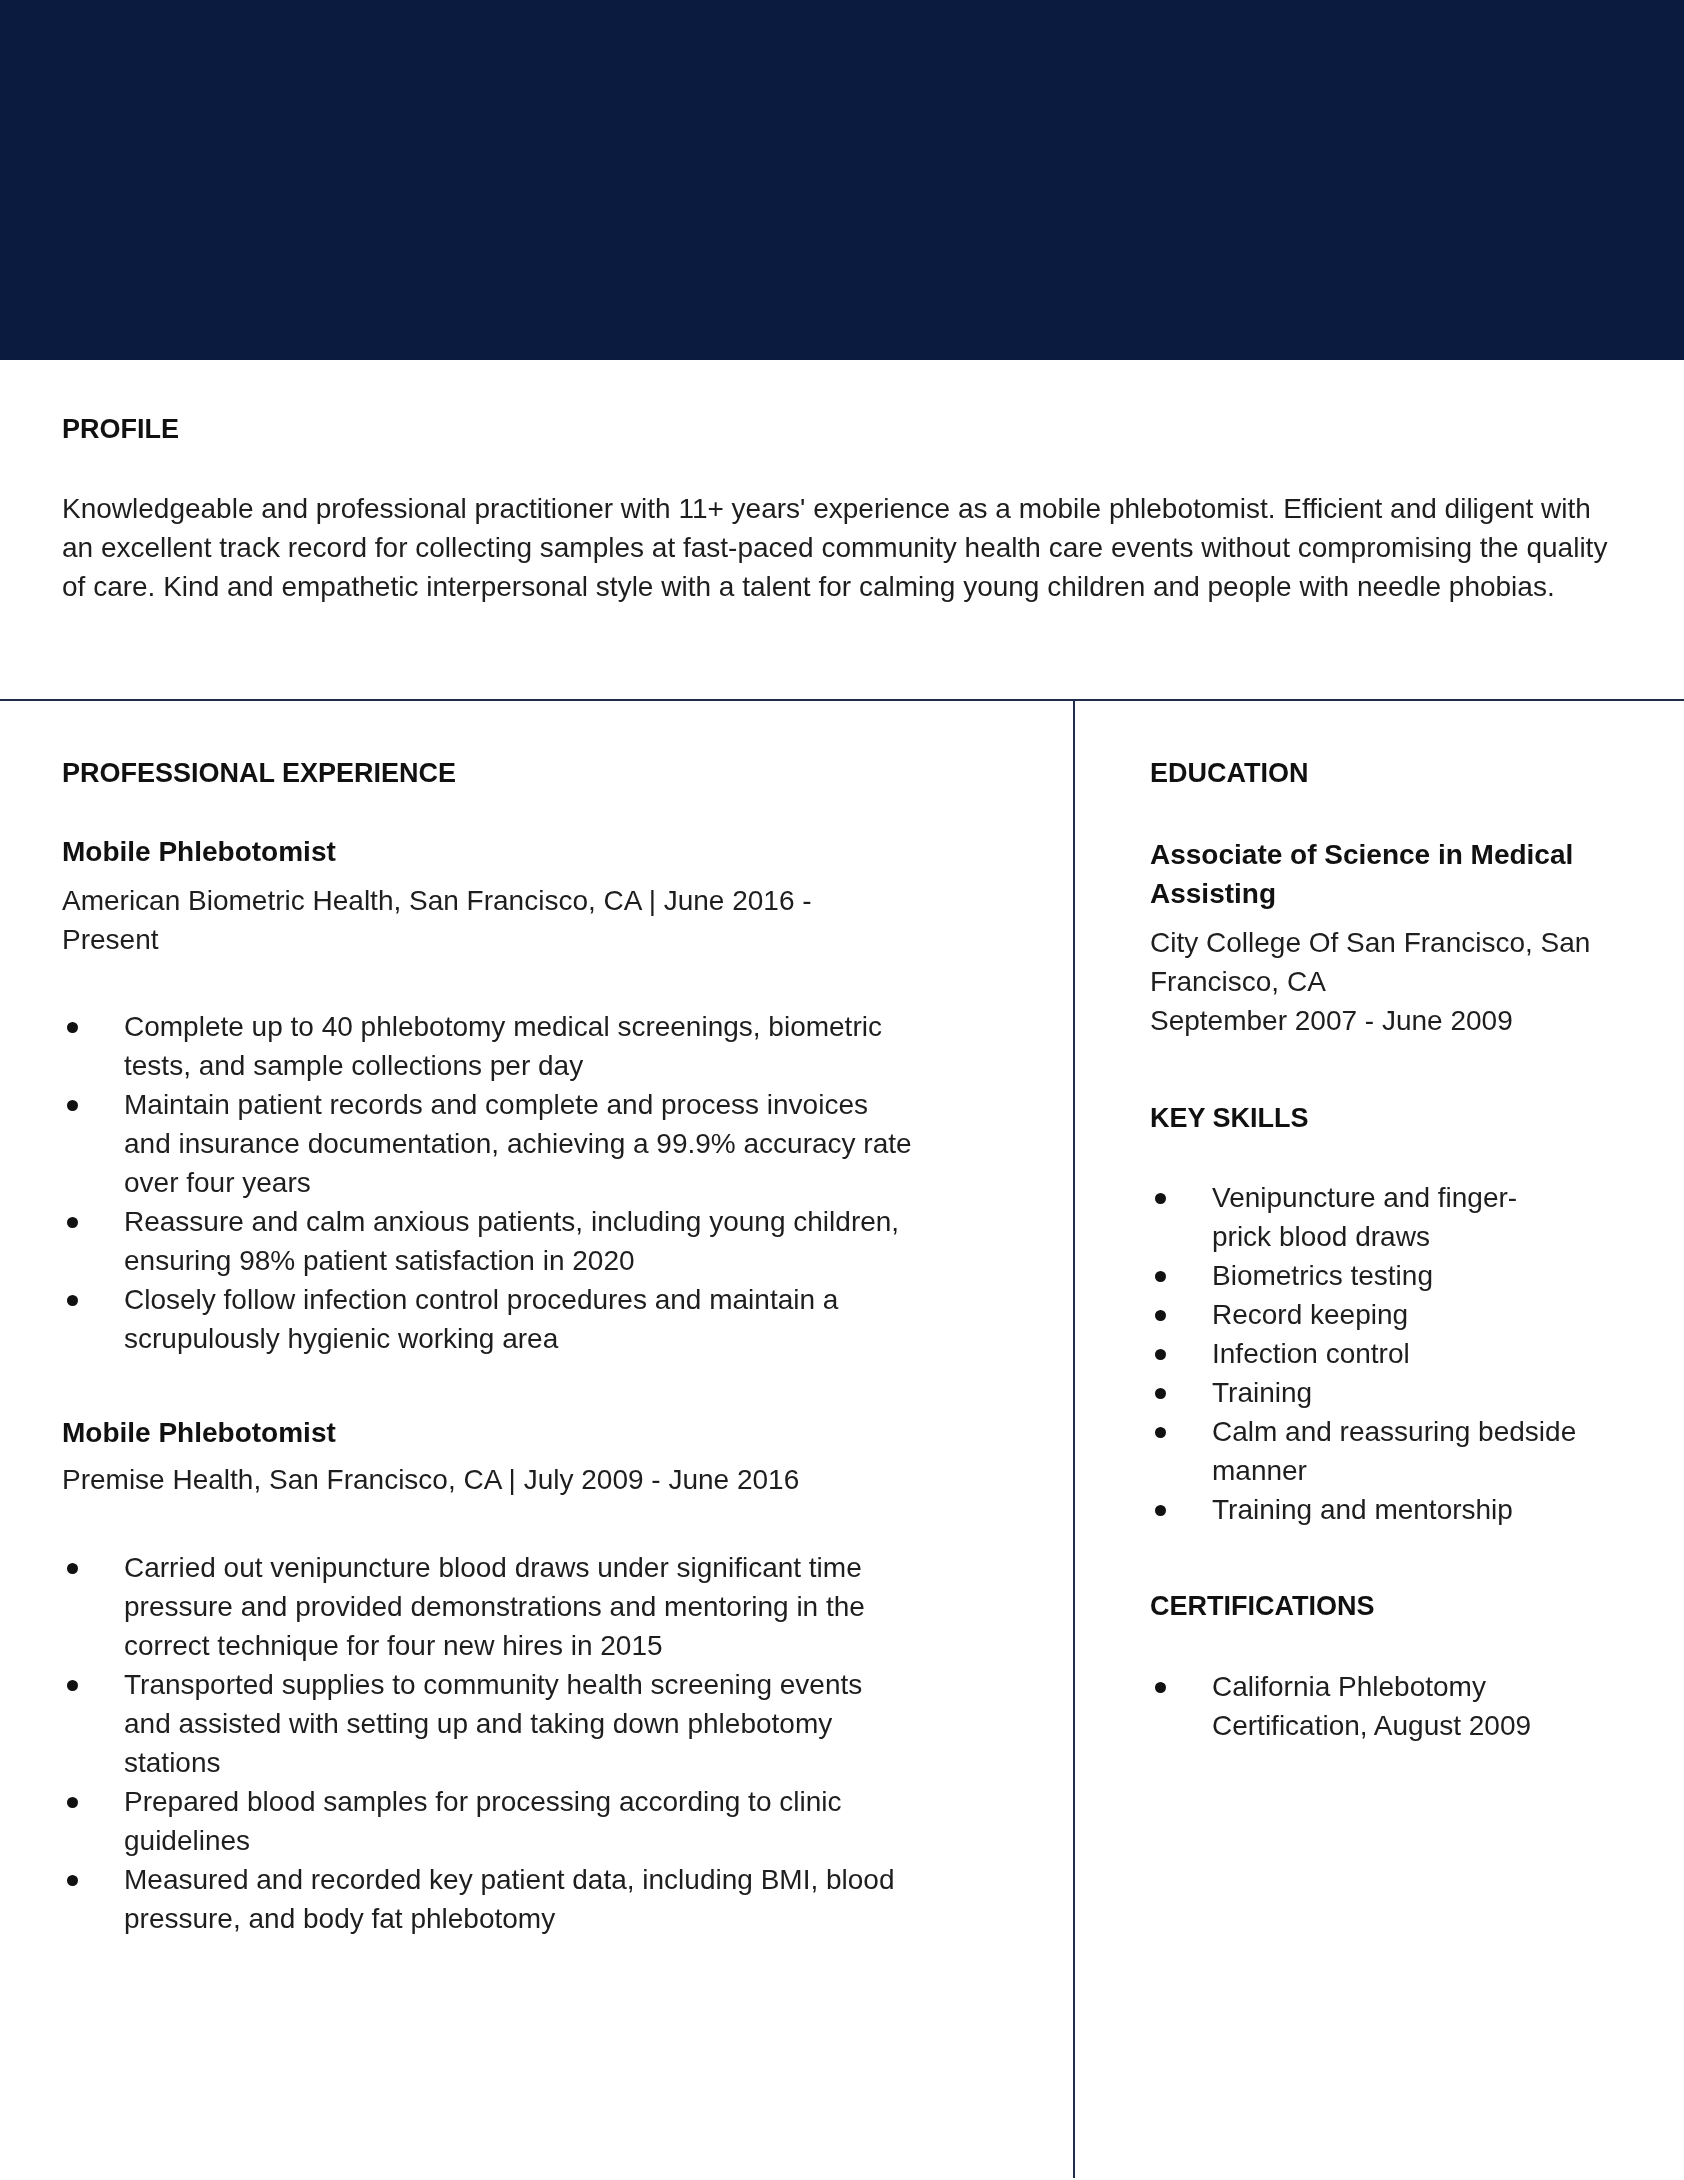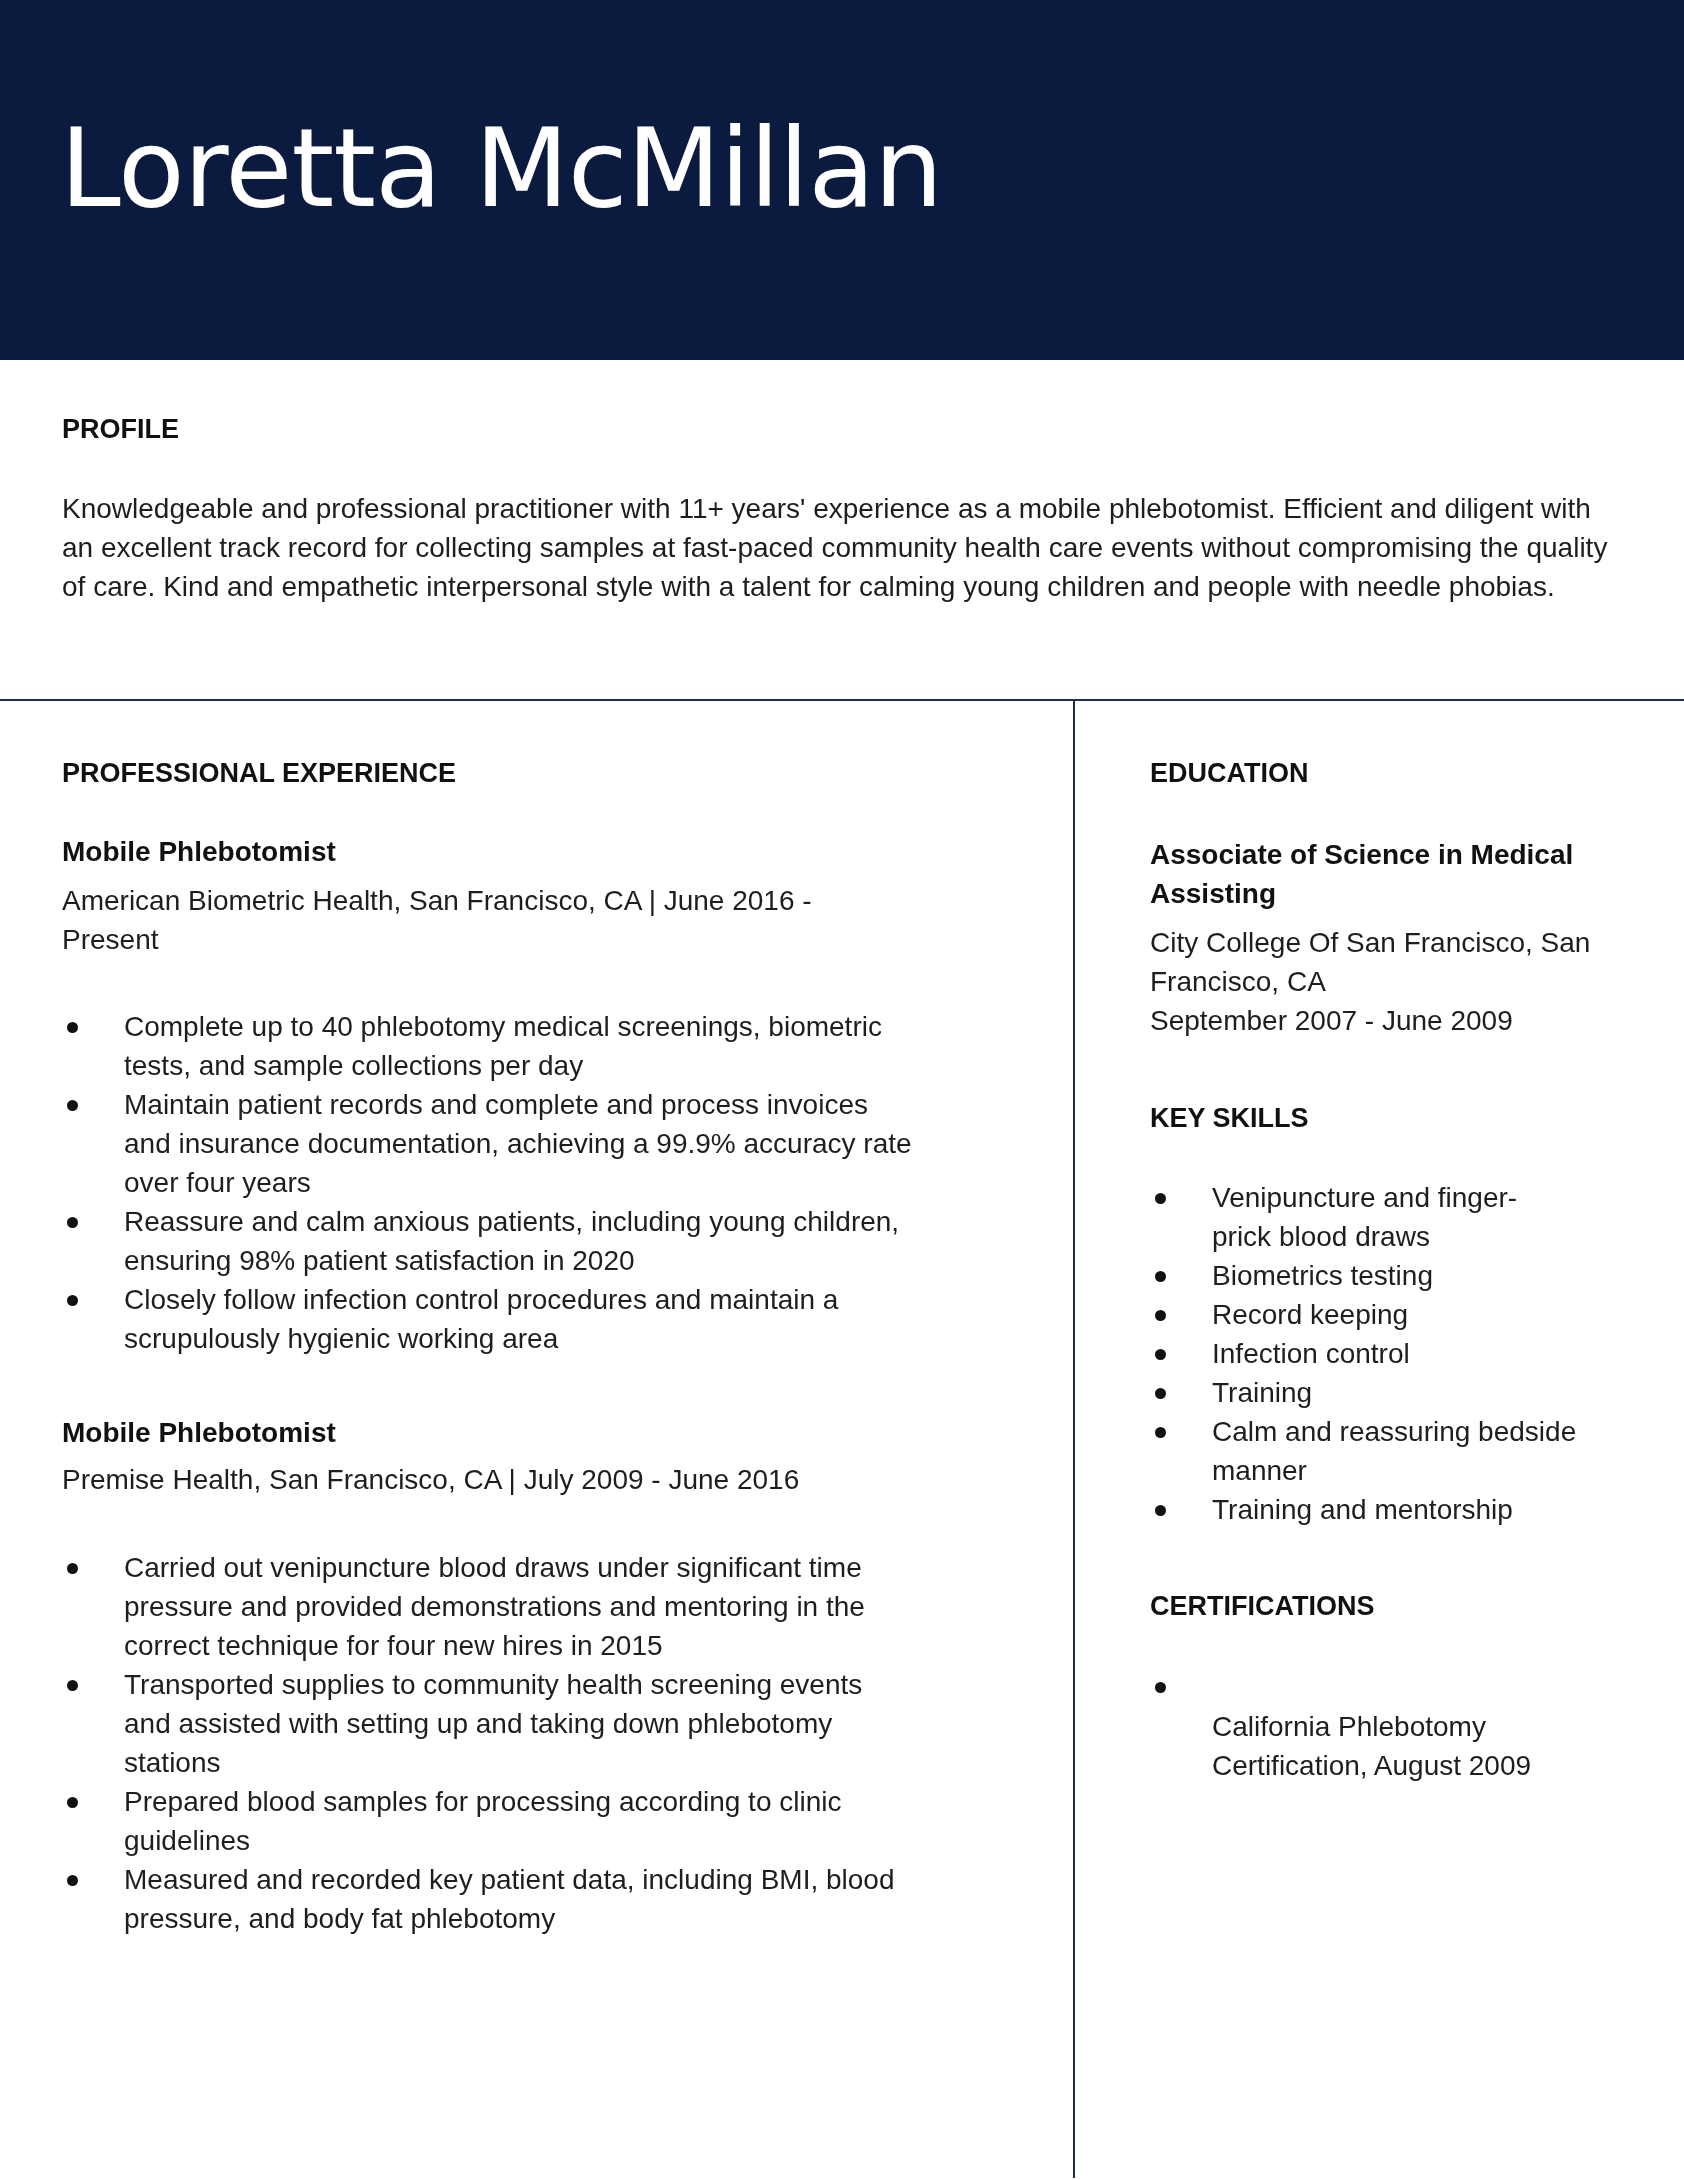--- a/index.html
+++ b/index.html
@@ -113,21 +113,20 @@
     width: 11px;
     height: 11px;
     border-radius: 50%;
     background: #111111;
   }
 </style>
 </head>
 <body>
 
 <div class="header">
-  <div class="name">Loretta McMillan</div>
 </div>
 
 <div class="section-heading" style="left:62px; top:412px;">PROFILE</div>
 <div class="body-text profile-text">Knowledgeable and professional practitioner with 11+ years' experience as a mobile phlebotomist. Efficient and diligent with an excellent track record for collecting samples at fast-paced community health care events without compromising the quality of care. Kind and empathetic interpersonal style with a talent for calming young children and people with needle phobias.</div>
 
 <div class="hr"></div>
 <div class="vr"></div>
 
 <div class="section-heading" style="left:62px; top:756px;">PROFESSIONAL EXPERIENCE</div>
 
@@ -162,15 +161,15 @@
   <li><span class="dot"></span><span>Biometrics testing</span></li>
   <li><span class="dot"></span><span>Record keeping</span></li>
   <li><span class="dot"></span><span>Infection control</span></li>
   <li><span class="dot"></span><span>Training</span></li>
   <li><span class="dot"></span><span style="display:inline-block; width:400px;">Calm and reassuring bedside manner</span></li>
   <li><span class="dot"></span><span>Training and mentorship</span></li>
 </ul>
 
 <div class="section-heading" style="left:1150px; top:1589px;">CERTIFICATIONS</div>
 <ul class="bullets" style="left:1150px; top:1667px; width:477px;">
-  <li><span class="dot"></span><span style="display:inline-block; width:358px;margin-top:40px;">California Phlebotomy Certification, August 2009</span></li>
+  <li><span class="dot"></span><span style="display:inline-block; width:358px;">California Phlebotomy Certification, August 2009</span></li>
 </ul>
 
 
 </body></html>

